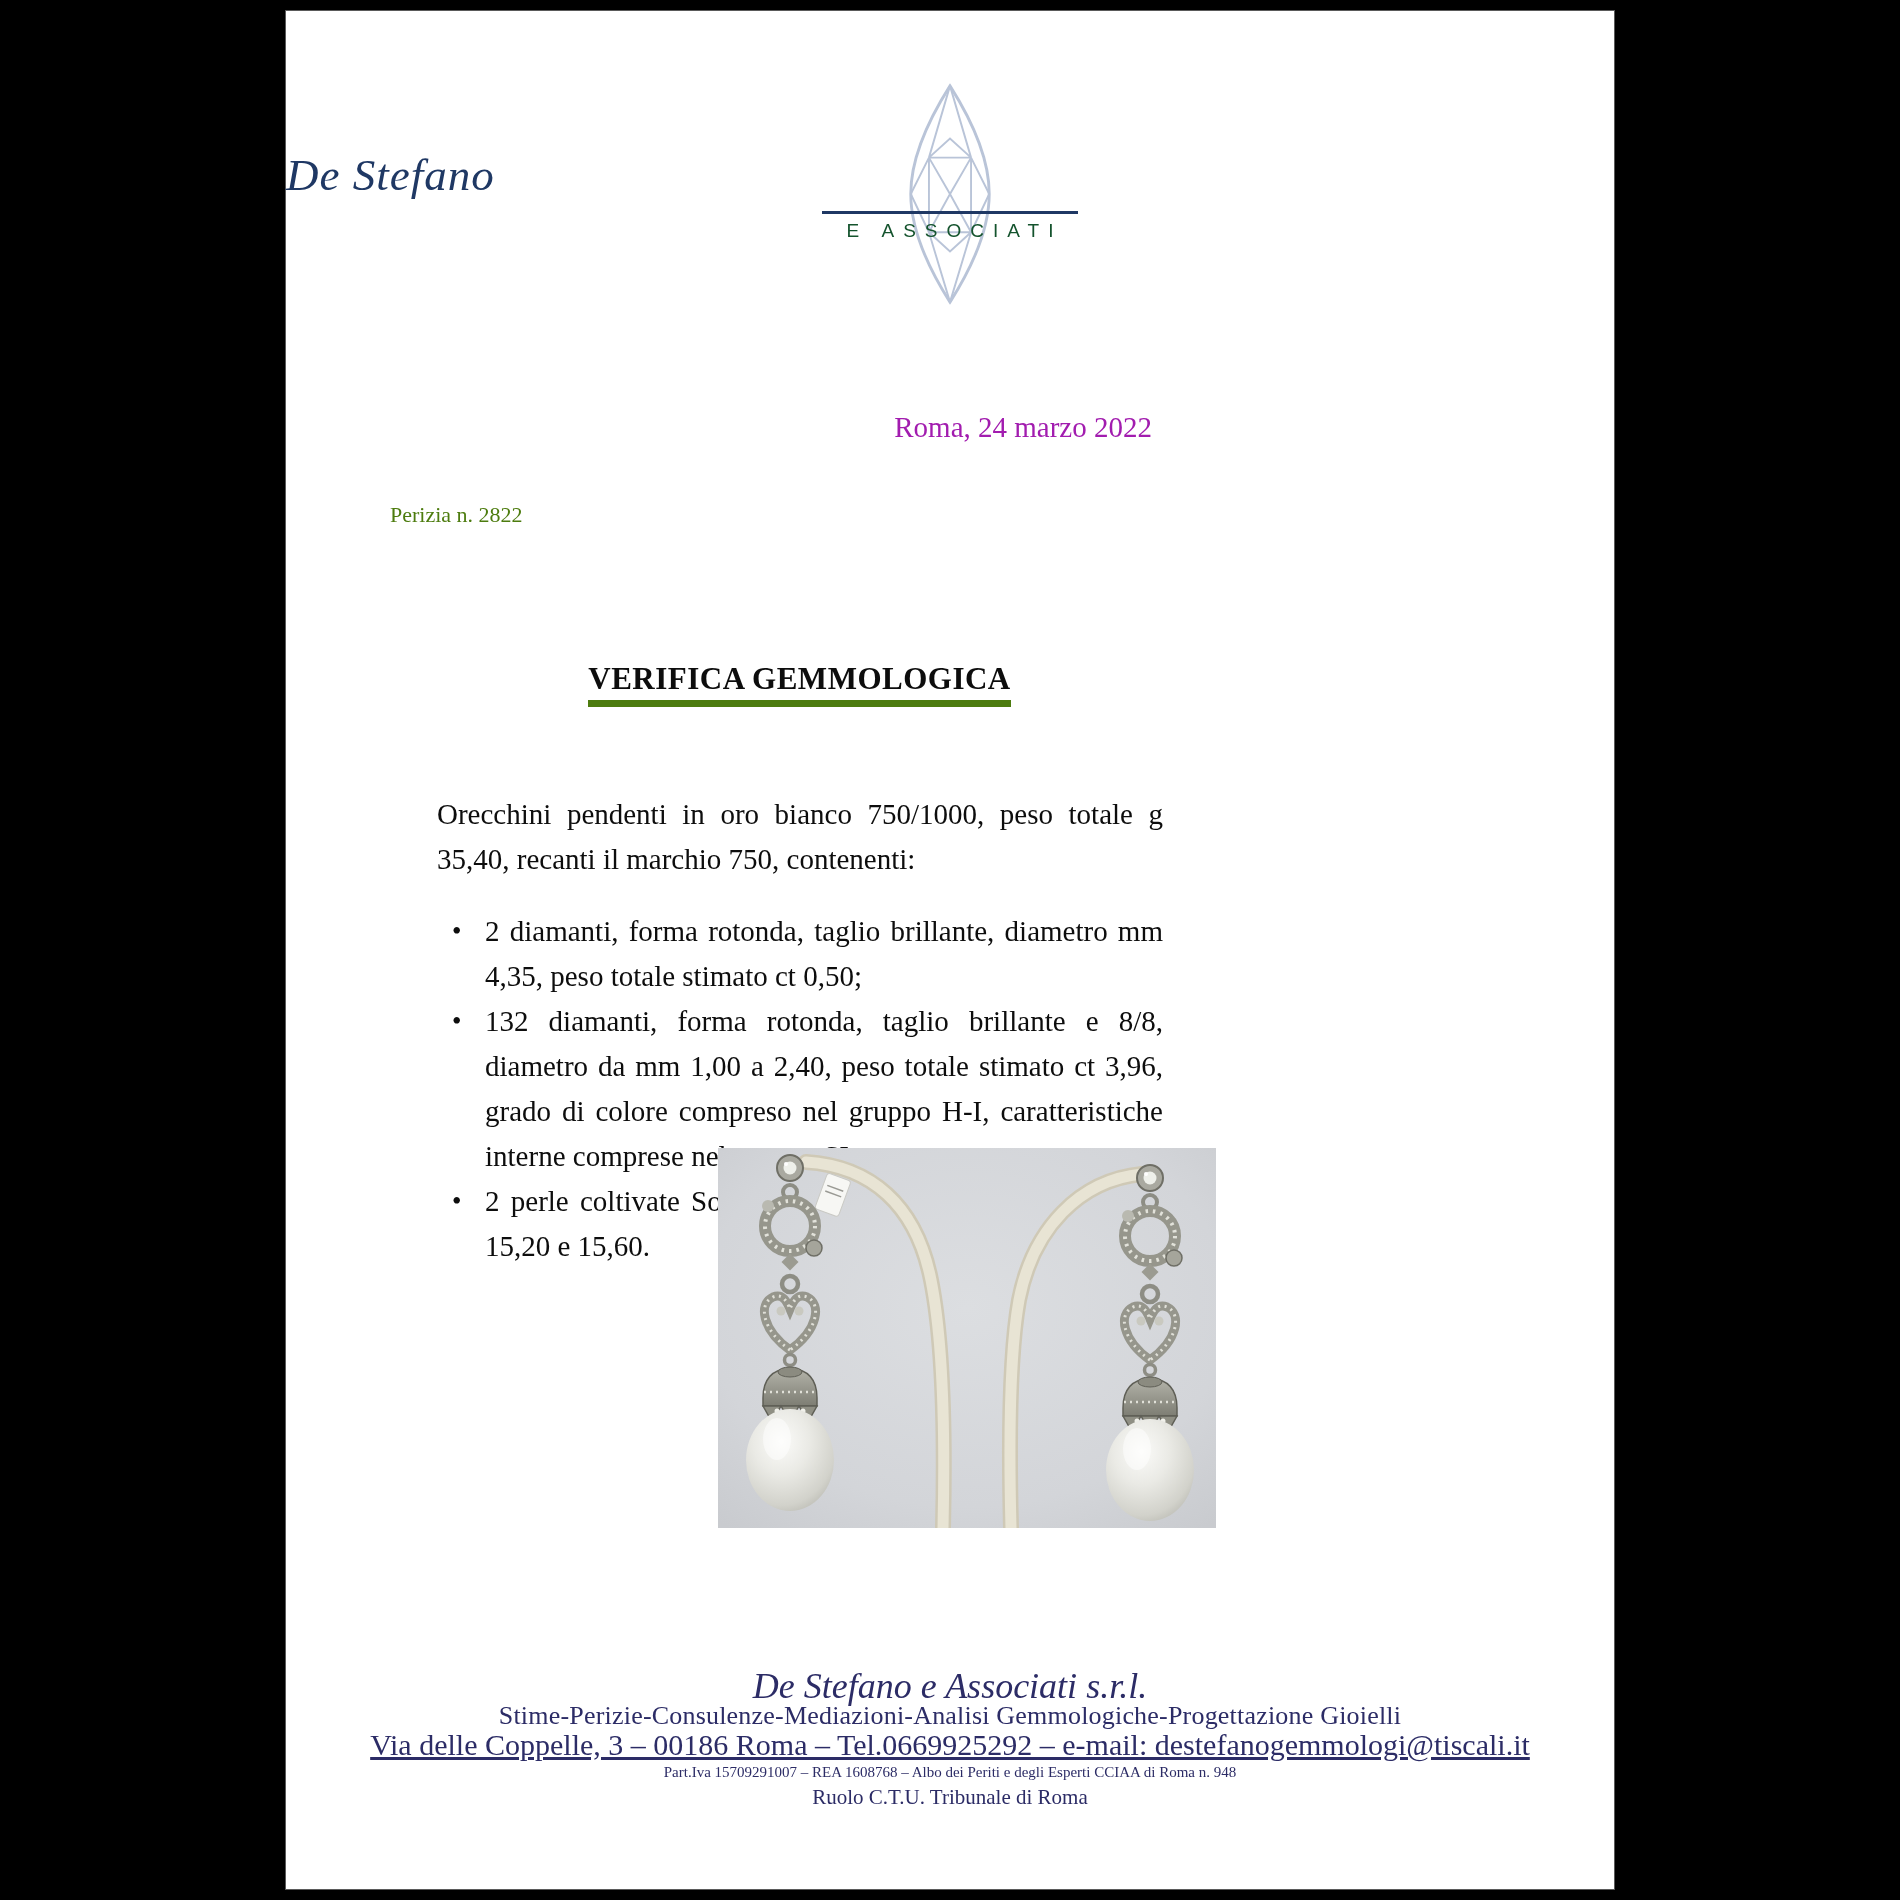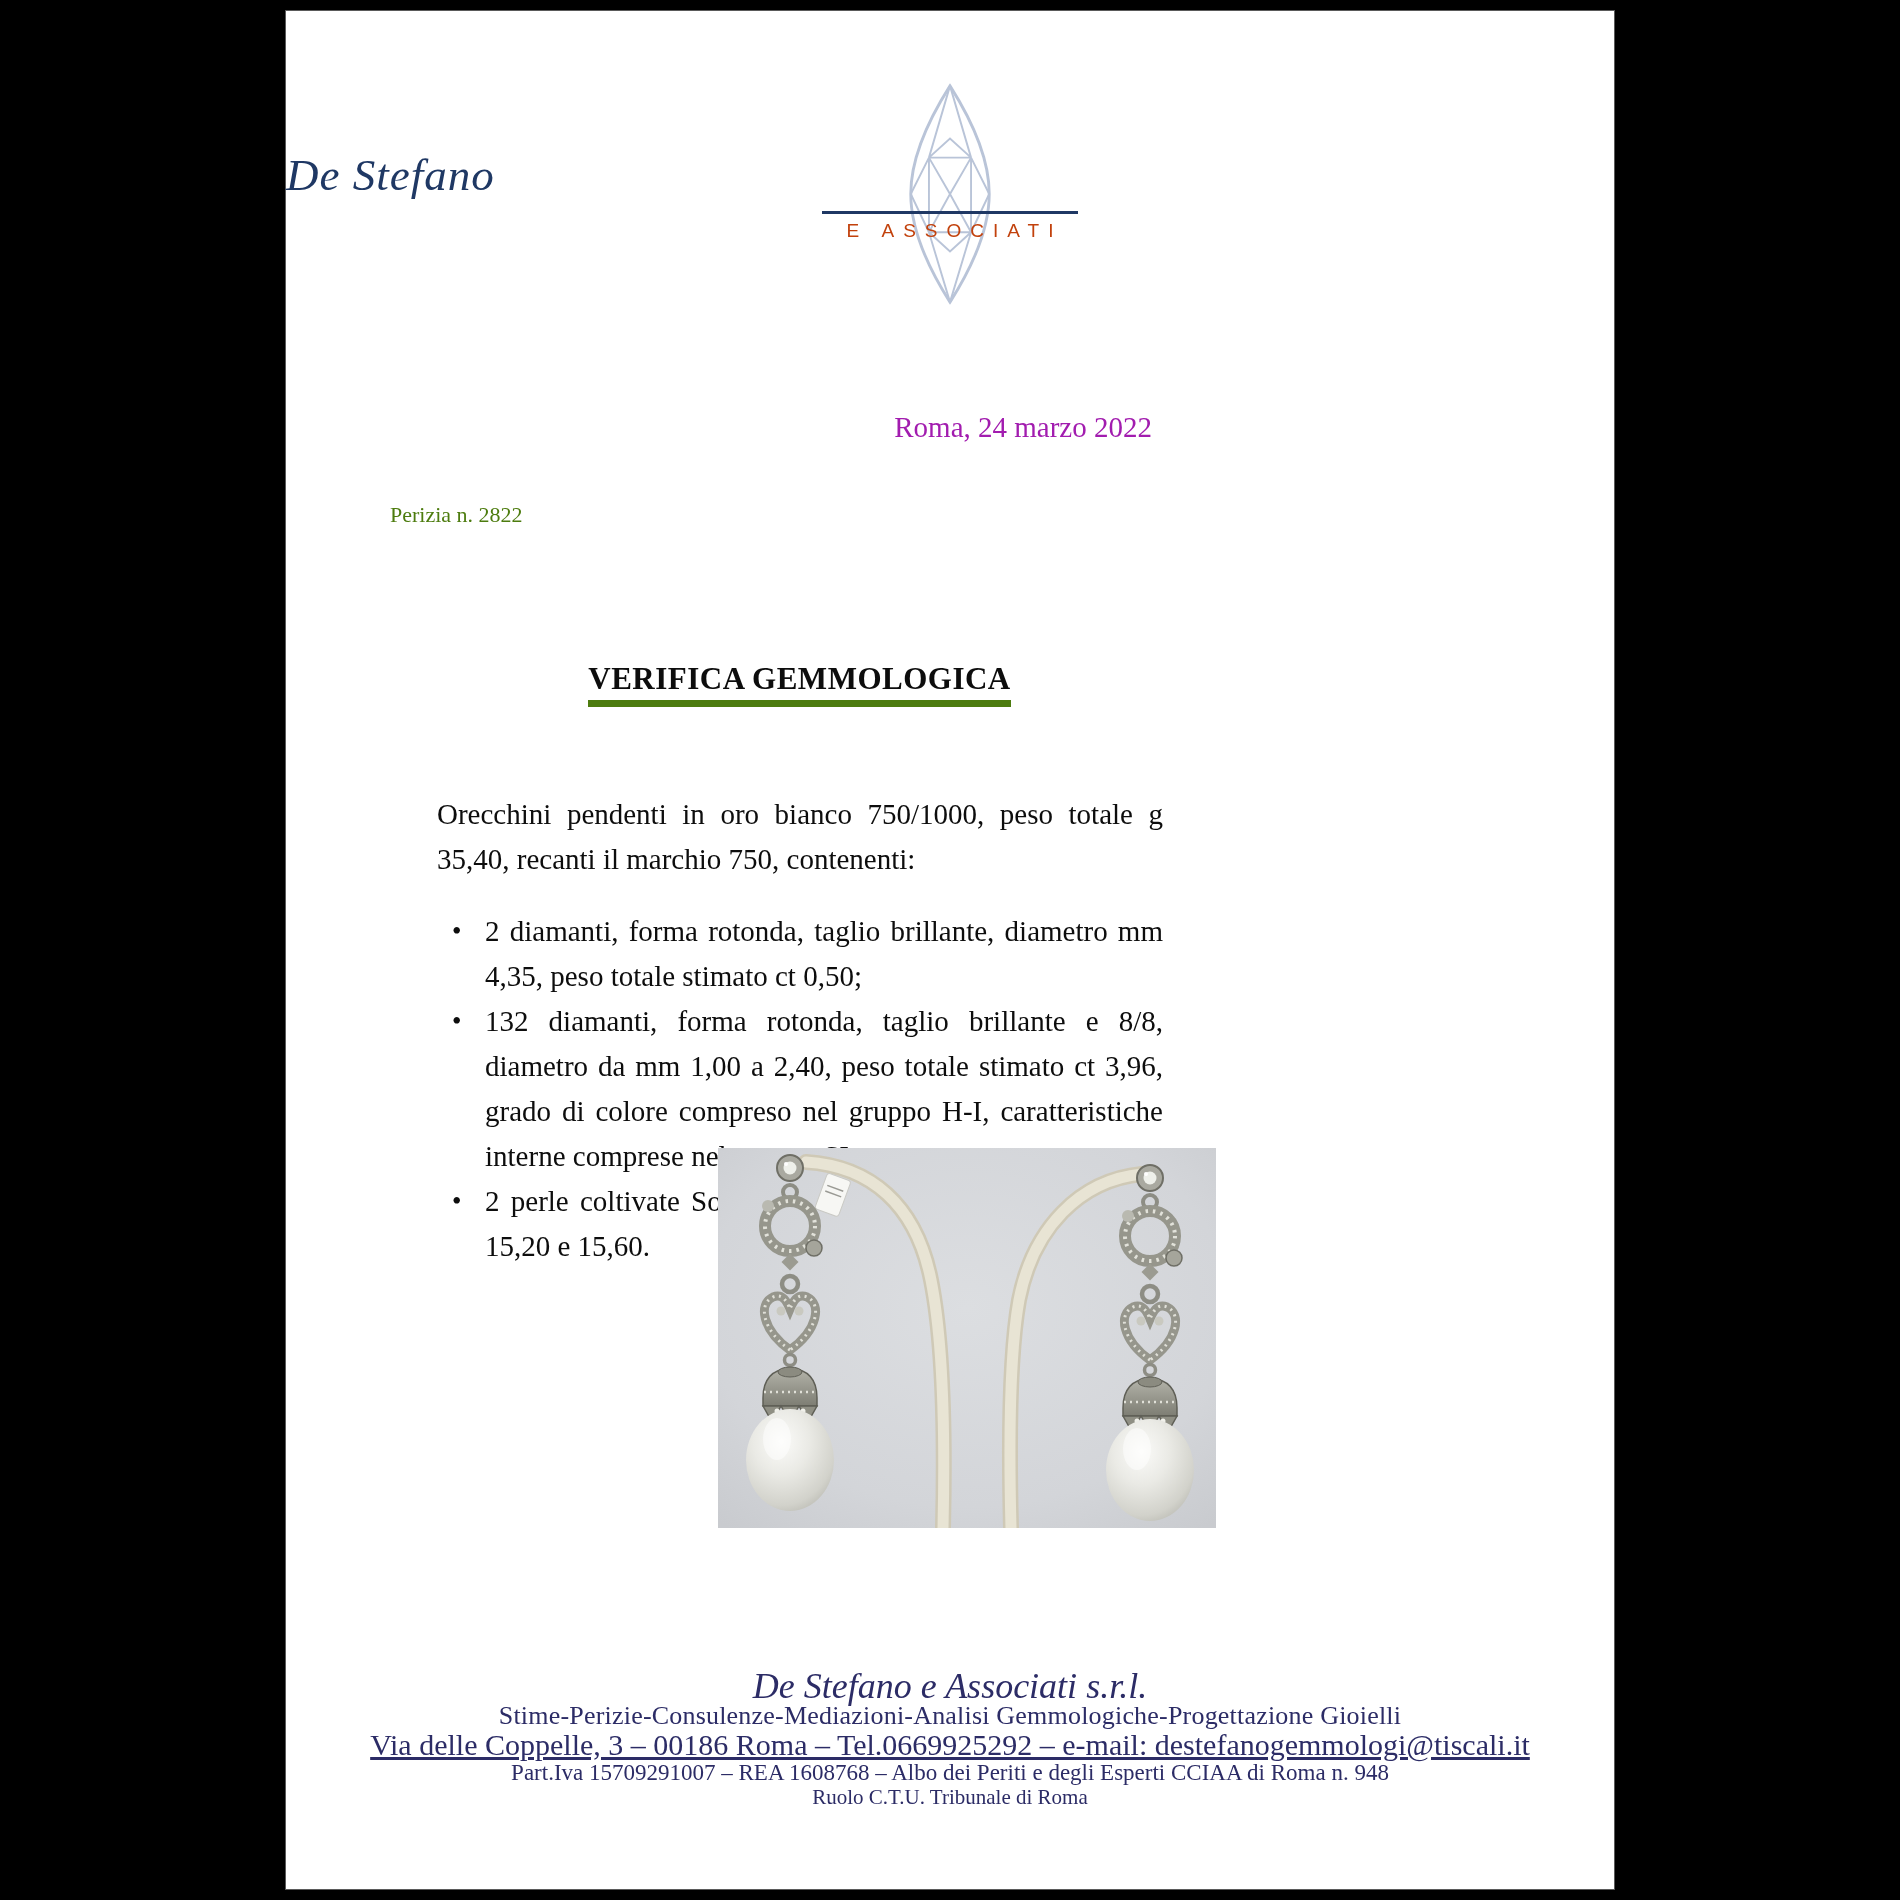--- a/index.html
+++ b/index.html
@@ -13,21 +13,21 @@
 
   
   .logo-gem { position: absolute; left: 616px; top: 72px; width: 96px; height: 222px; }
   .logo-name {
     position: absolute; left: 0; top: 138px; width: 1328px; text-align: left;
     font-style: italic; font-size: 45px; color: #1f3864; letter-spacing: 1px;
   }
   .logo-rule { position: absolute; left: 536px; top: 200px; width: 256px; height: 3px; background: #1f3864; }
   .logo-sub {
     position: absolute; left: 0; top: 209px; width: 1328px; text-align: center;
-    font-family: "Liberation Sans", sans-serif; font-size: 19px; color: #c2410c;
+    font-family: "Liberation Sans", sans-serif; font-size: 19px; color: #14532d;
     letter-spacing: 9px; text-indent: 9px;
   }
 
   
   .date-line { position: absolute; top: 400px; right: 462px; font-size: 29px; color: #a21caf; }
   .report-no { position: absolute; left: 104px; top: 491px; font-size: 22px; color: #4d7c0f; }
 
   .doc-title {
     position: absolute; left: 151px; top: 650px; width: 725px; text-align: center;
   }
@@ -55,21 +55,21 @@
 
   
   .photo { position: absolute; left: 432px; top: 1137px; width: 498px; height: 380px; }
   .photo svg { display: block; width: 498px; height: 380px; }
 
   
   .footer { position: absolute; left: 0; top: 1660px; width: 1328px; text-align: center; color: #2c2c66; }
   .footer-company { font-style: italic; font-size: 36px; line-height: 30px; }
   .footer-services { font-size: 26px; line-height: 29px; letter-spacing: .2px; }
   .footer-contact { font-size: 30px; line-height: 30px; text-decoration: underline; }
-  .footer-reg { font-size: 23px; line-height: 25px; }
+  .footer-reg { font-size: 15px; line-height: 25px; }
   .footer-role { font-size: 21px; line-height: 25px; }
 </style>
 </head>
 <body>
 
 <div class="page">
 
   <div class="logo-gem">
     <svg viewBox="0 0 100 232" width="96" height="222" fill="none">
       <path d="M50 3 C76 44 91 84 91 116 C91 148 76 188 50 229 C24 188 9 148 9 116 C9 84 24 44 50 3 Z" stroke="#b9c4d8" stroke-width="3"></path>

